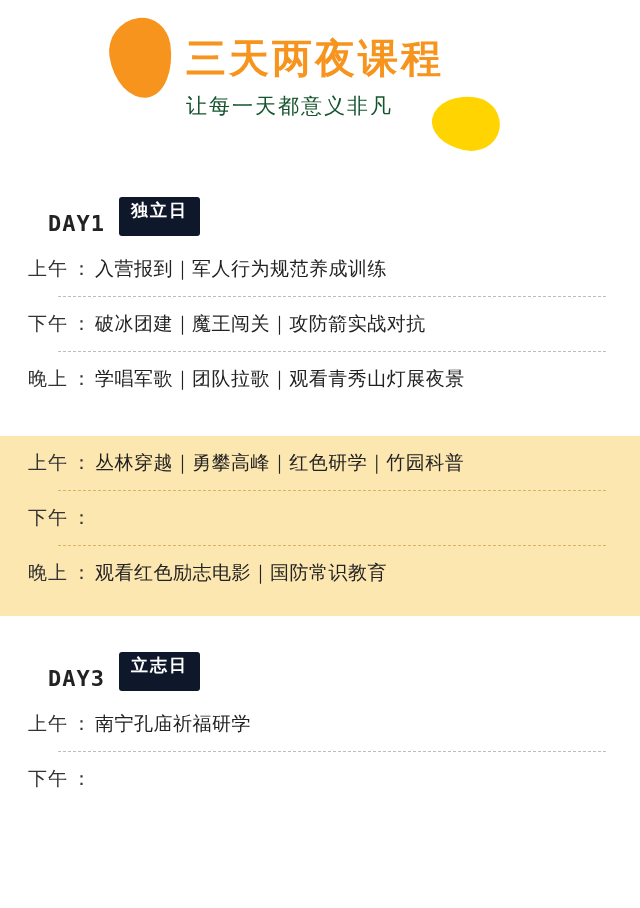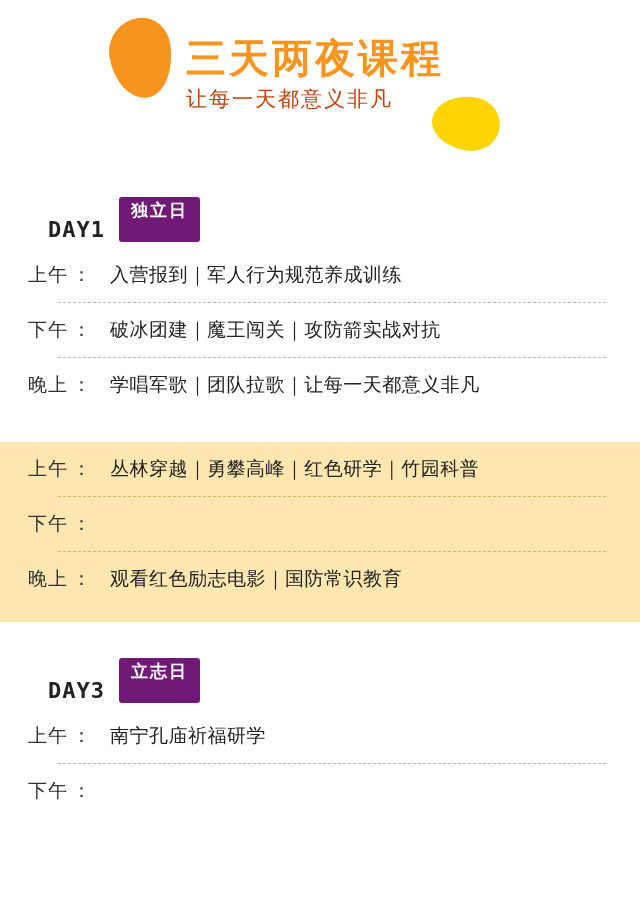--- a/index.html
+++ b/index.html
@@ -53,23 +53,23 @@
     font-size: 40px;
     font-weight: bold;
     color: #F7941D;
     letter-spacing: 3px;
     line-height: 1;
     white-space: nowrap;
   }
   .title-sub {
     position: absolute;
     left: 186px;
-    top: 85px;
+    top: 92px;
     font-size: 21px;
-    color: #c2410c;
+    color: #14532d;
     letter-spacing: 2px;
     white-space: nowrap;
   }
 
   
   .day-block {
     position: relative;
     padding: 0 0 0 0;
   }
   .day-block.highlight {
@@ -85,25 +85,25 @@
   }
   .day-label {
     font-size: 22px;
     font-weight: bold;
     color: #222222;
     letter-spacing: 1px;
     font-family: "DejaVu Sans Mono", "Liberation Mono", monospace;
   }
   .day-tag {
     margin-left: 14px;
-    background: #701a75;
+    background: #0f172a;
     color: #ffffff;
     font-size: 17px;
     font-weight: bold;
-    padding: 3px 12px 20px 12px;
+    padding: 3px 12px 14px 12px;
     border-radius: 3px;
     letter-spacing: 2px;
     line-height: 1.3;
   }
   .row {
     display: flex;
     align-items: baseline;
     padding: 14px 24px 14px 28px;
     position: relative;
   }
@@ -116,21 +116,20 @@
   .row .sep {
     font-size: 19px;
     color: #333333;
     padding: 0 4px;
   }
   .row .content {
     font-size: 19px;
     color: #222222;
     letter-spacing: 0.5px;
     white-space: nowrap;
-    margin-left: 15px;
   }
   .dash {
     height: 0;
     border-top: 1px dashed #bdbdbd;
     margin: 0 34px 0 58px;
   }
   .day-block.highlight .dash {
     border-top-color: #d8b45c;
   }
   .block-pad-bottom {
@@ -166,21 +165,21 @@
     <div class="dash"></div>
     <div class="row">
       <span class="time">下午</span>
       <span class="sep">：</span>
       <span class="content">破冰团建｜魔王闯关｜攻防箭实战对抗</span>
     </div>
     <div class="dash"></div>
     <div class="row">
       <span class="time">晚上</span>
       <span class="sep">：</span>
-      <span class="content">学唱军歌｜团队拉歌｜让每一天都意义非凡</span>
+      <span class="content">学唱军歌｜团队拉歌｜观看青秀山灯展夜景</span>
     </div>
     <div class="block-pad-bottom"></div>
   </div>
 
   <div class="gap"></div>
 
   <div class="day-block highlight">
     <div class="row">
       <span class="time">上午</span>
       <span class="sep">：</span>

